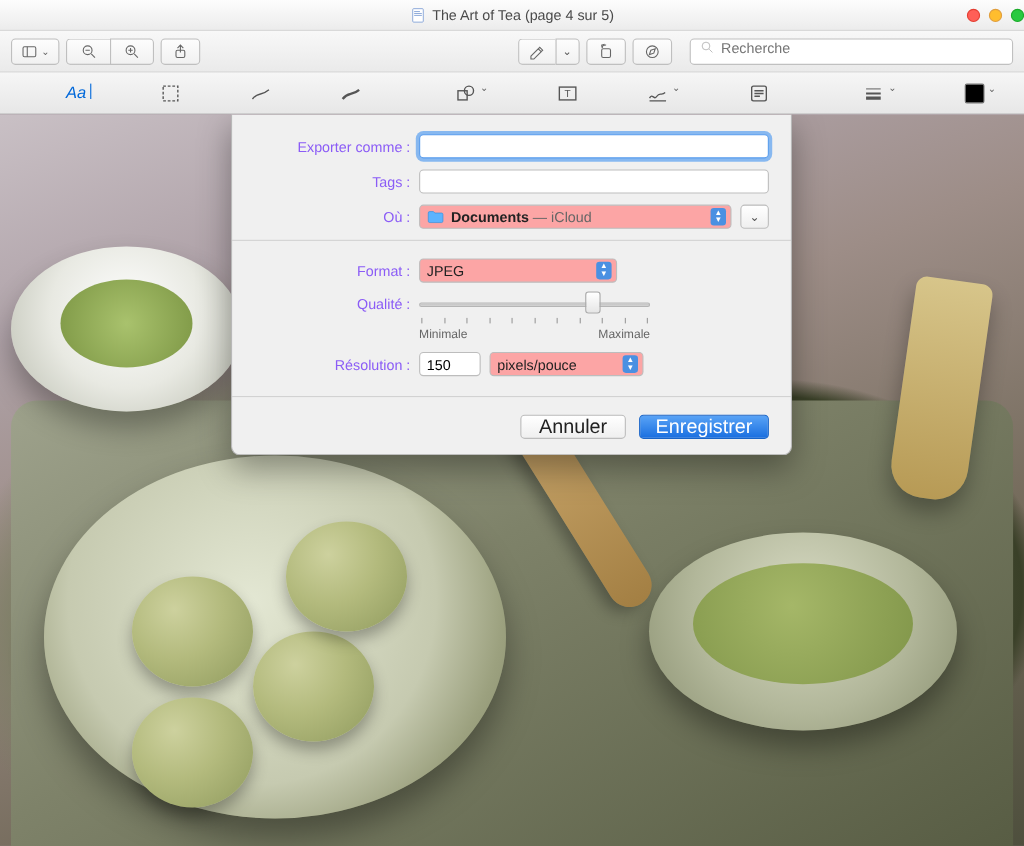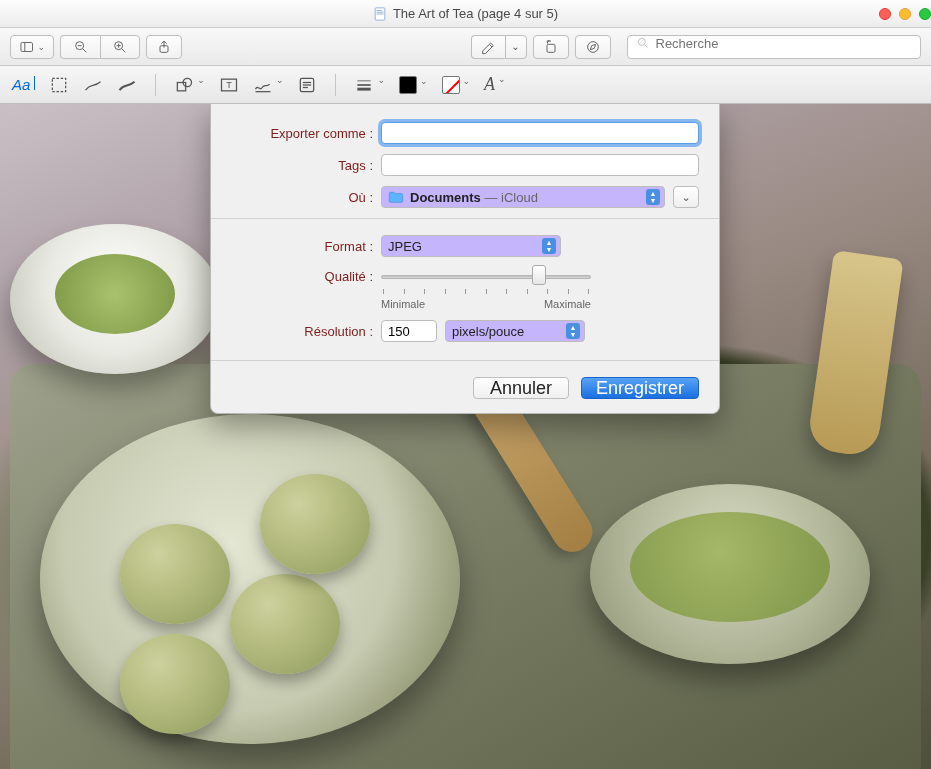--- a/index.html
+++ b/index.html
@@ -20,42 +20,42 @@
 .tbtn { height: 24px; border: 1px solid #bfbfbf; border-radius: 4px; background: linear-gradient(#fdfdfd,#f1f1f1); display: flex; align-items: center; justify-content: center; color: #555; font-size: 13px; padding: 0 8px; }
 .tbtn.seg-left { border-top-right-radius: 0; border-bottom-right-radius: 0; border-right: none; }
 .tbtn.seg-right { border-top-left-radius: 0; border-bottom-left-radius: 0; }
 .tbtn svg { width: 16px; height: 16px; stroke: #666; fill: none; stroke-width: 1.5; }
 .search { flex: 1; margin-left: 10px; height: 24px; border: 1px solid #c0c0c0; border-radius: 4px; background: #fff; display: flex; align-items: flex-start; padding: 0 8px; color: #999; font-size: 13px; gap: 6px; }
 .search input { border: none; outline: none; font-size: 13px; flex: 1; background: transparent; }
 .spacer { flex: 1; }
 
 
 .toolbar2 { height: 38px; background: linear-gradient(#f6f6f6,#e7e7e7); border-bottom: 1px solid #bcbcbc; display: flex; align-items: center; padding: 0 12px; gap: 14px; }
-.tb2-item { display: flex; align-items: flex-start; gap: 3px; color: #555; font-size: 15px; }
+.tb2-item { display: flex; align-items: flex-start; gap: 3px; color: #555; font-size: 15px; margin-left: 48px; }
 .tb2-item.blue { color: #0068da; font-family: Georgia, serif; }
 .tb2-item svg { width: 20px; height: 20px; stroke: #555; fill: none; stroke-width: 1.5; }
 .tb2-item .chev { font-size: 9px; color: #666; }
 .sep { width: 1px; height: 22px; background: #c5c5c5; margin: 0 4px; }
 .swatch { width: 18px; height: 18px; border: 1px solid #777; border-radius: 2px; }
 .swatch.black { background: #000; }
 .swatch.white { background: #fff; position: relative; overflow: hidden; }
 .swatch.white::after { content:''; position:absolute; left:-2px; top:8px; width:26px; height:2px; background:red; transform:rotate(-45deg); }
 
 
 .content { position: relative; width: 931px; height: calc(769px - 28px - 38px - 38px); overflow: hidden; background: #9a8a93; }
 .photo { position:absolute; inset:0; }
 
 
 .dialog { position: absolute; top: 0; left: 210px; width: 510px; background: #f0f0f0; border: 1px solid #b8b8b8; border-top: none; border-radius: 0 0 8px 8px; box-shadow: 0 12px 30px rgba(0,0,0,.35); padding: 18px 20px 14px 20px; font-size: 13px; color: #3a3a3a; }
 .row { display: flex; align-items: center; margin-bottom: 10px; }
-.row .lbl { width: 150px; text-align: right; padding-right: 8px; color: #7f1d1d; }
+.row .lbl { width: 150px; text-align: right; padding-right: 8px; color: #8b5cf6; }
 .textfield { flex: 1; height: 22px; border: 1px solid #bdbdbd; border-radius: 4px; background: #fff; padding: 0 6px; }
 .textfield.focus { box-shadow: 0 0 0 3px rgba(65,146,240,.6); border-color: #5a9ded; }
 .where-wrap { display: flex; align-items: center; gap: 8px; }
-.select { height: 22px; border: 1px solid #bdbdbd; border-radius: 4px; background: #c4b5fd; display: flex; align-items: center; padding: 0 4px 0 6px; gap: 6px; font-size: 13px; color: #222; }
+.select { height: 22px; border: 1px solid #bdbdbd; border-radius: 4px; background: #fca5a5; display: flex; align-items: center; padding: 0 4px 0 6px; gap: 6px; font-size: 13px; color: #222; }
 .select .stepper { width: 14px; height: 16px; background: #4a90e2; border-radius: 3px; display:flex; flex-direction:column; align-items:center; justify-content:center; color:#fff; font-size:7px; line-height:7px; margin-left:6px; }
 .select .folder { width:16px; height:14px; }
 .expand-btn { width: 26px; height: 22px; border: 1px solid #bdbdbd; border-radius: 4px; background: linear-gradient(#fff,#efefef); display:flex; align-items:center; justify-content:center; color:#555; font-size:11px; }
 .hr { border: none; border-top: 1px solid #d2d2d2; margin: 10px -20px 16px -20px; }
 .format-select { width: 180px; }
 .res-input { width: 56px; height: 22px; border: 1px solid #bdbdbd; border-radius: 4px; background: #fff; text-align: left; padding: 0 6px; font-size:13px; margin-right: 8px; }
 .unit-select { width: 140px; }
 
 
 .slider-wrap { flex: 1; display: flex; flex-direction: column; max-width: 210px; }

